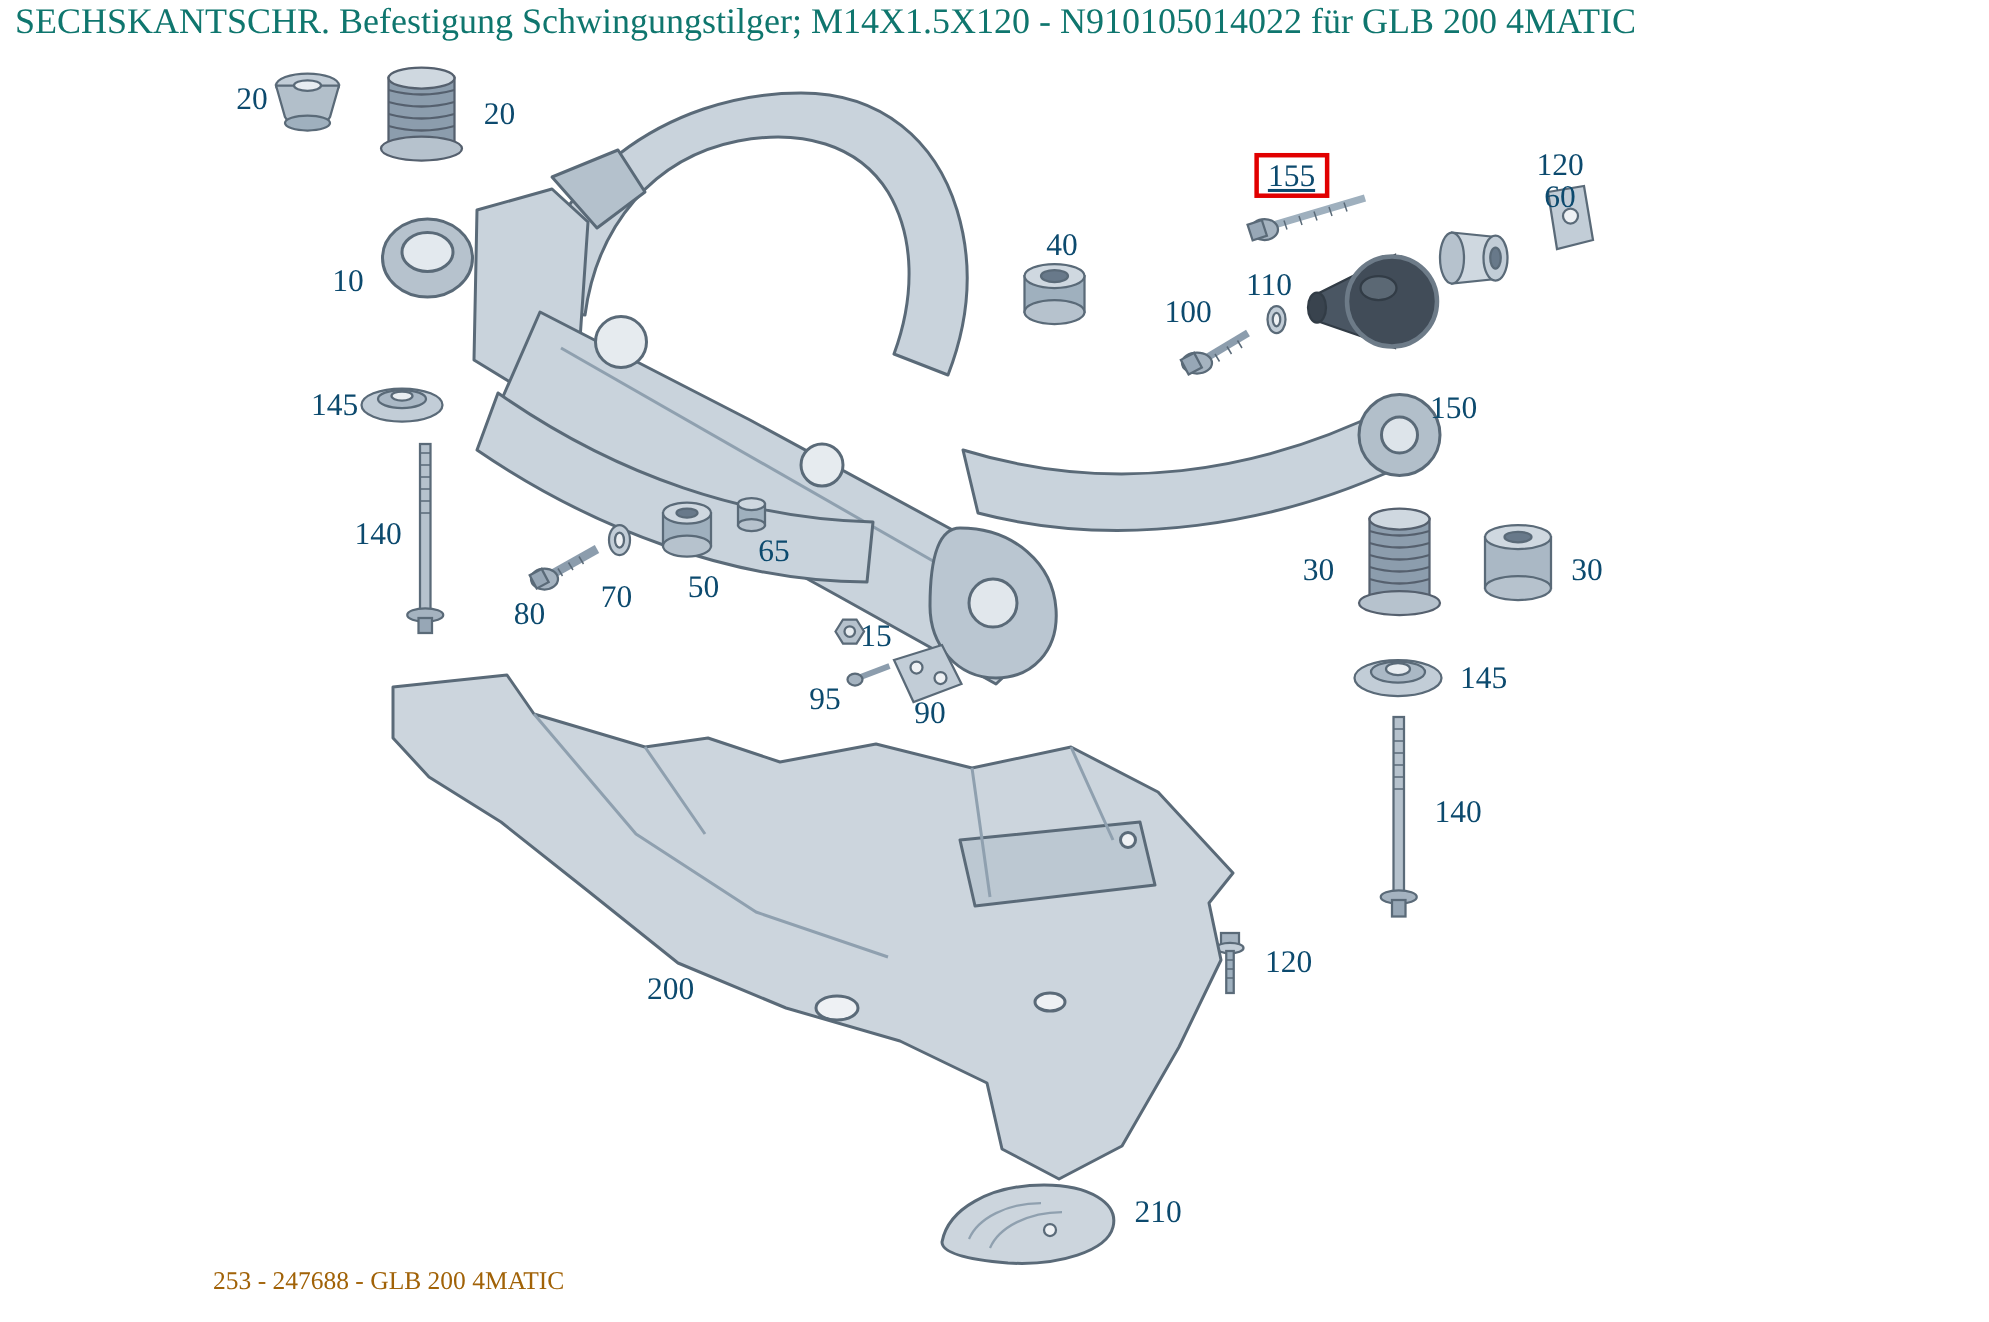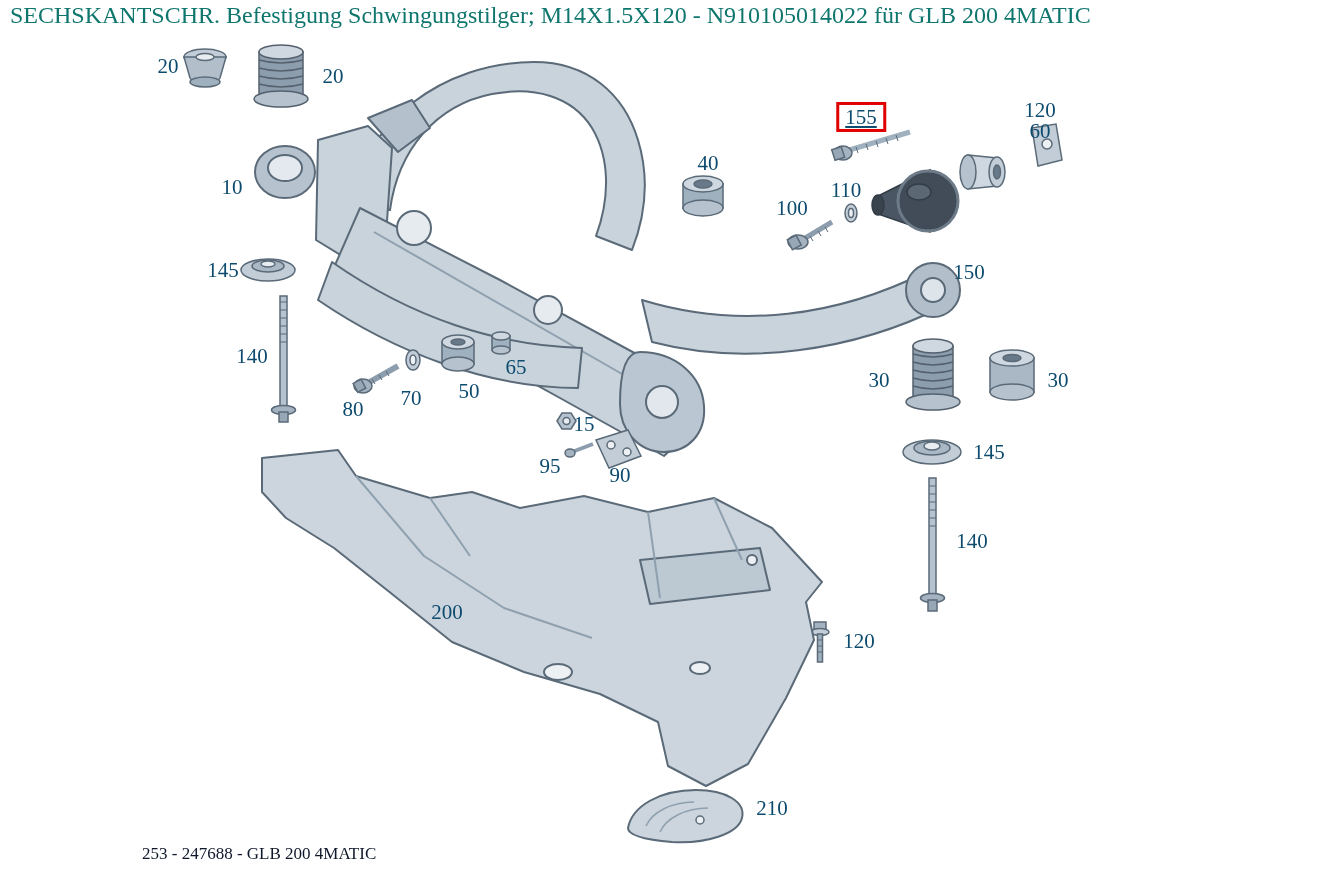--- a/index.html
+++ b/index.html
@@ -7,21 +7,21 @@
     width:1326px; height:881px; position:relative; overflow:hidden;
     background:#ffffff;
     font-family:"Liberation Serif", serif;
   }
   .title {
     position:absolute; left:10px; top:2px;
     font-size:24px; color:#0f766e; white-space:nowrap;
   }
   .footer {
     position:absolute; left:142px; top:844px;
-    font-size:17px; color:#0f172a; white-space:nowrap;
+    font-size:17px; color:#a16207; white-space:nowrap;
   }
   .diagram-svg { position:absolute; left:0; top:0; }
   .labels-layer { position:absolute; left:0; top:0; width:100%; height:100%; pointer-events:none; }
   .part-label {
     position:absolute; transform:translate(-50%,-50%);
     font-size:21px; line-height:1.05; color:#0c4a6e;
     padding:2px 5px; pointer-events:auto; white-space:nowrap;
   }
   .part-label.highlighted { border:3px solid #737373; padding:1px 6px;text-decoration:underline; }
 </style>
@@ -241,18 +241,18 @@
     <div class="part-label" style="left: 792px; top: 208px;">100</div>
     <div class="part-label" style="left: 846px; top: 190px;">110</div>
     <div class="part-label highlighted" style="left: 861px; top: 117px; border-color: rgb(225, 0, 0);">155</div>
     <div class="part-label" style="left: 969px; top: 232px; margin-top: 40px;">150</div>
     <div class="part-label" style="left: 1040px; top: 131px;">60</div>
     <div class="part-label" style="left: 1040px; top: 110px;">120</div>
     <div class="part-label" style="left: 879px; top: 380px;">30</div>
     <div class="part-label" style="left: 1058px; top: 380px;">30</div>
     <div class="part-label" style="left: 989px; top: 452px;">145</div>
     <div class="part-label" style="left: 972px; top: 541px;">140</div>
-    <div class="part-label" style="left: 447px; top: 612px; text-align: center;">200</div>
+    <div class="part-label" style="left: 447px; top: 659px; text-align: center;">200</div>
     <div class="part-label" style="left: 859px; top: 641px;">120</div>
     <div class="part-label" style="left: 772px; top: 808px;">210</div>
   </div>
 
 <div class="footer">253 - 247688 - GLB 200 4MATIC</div>
 
 </body></html>

